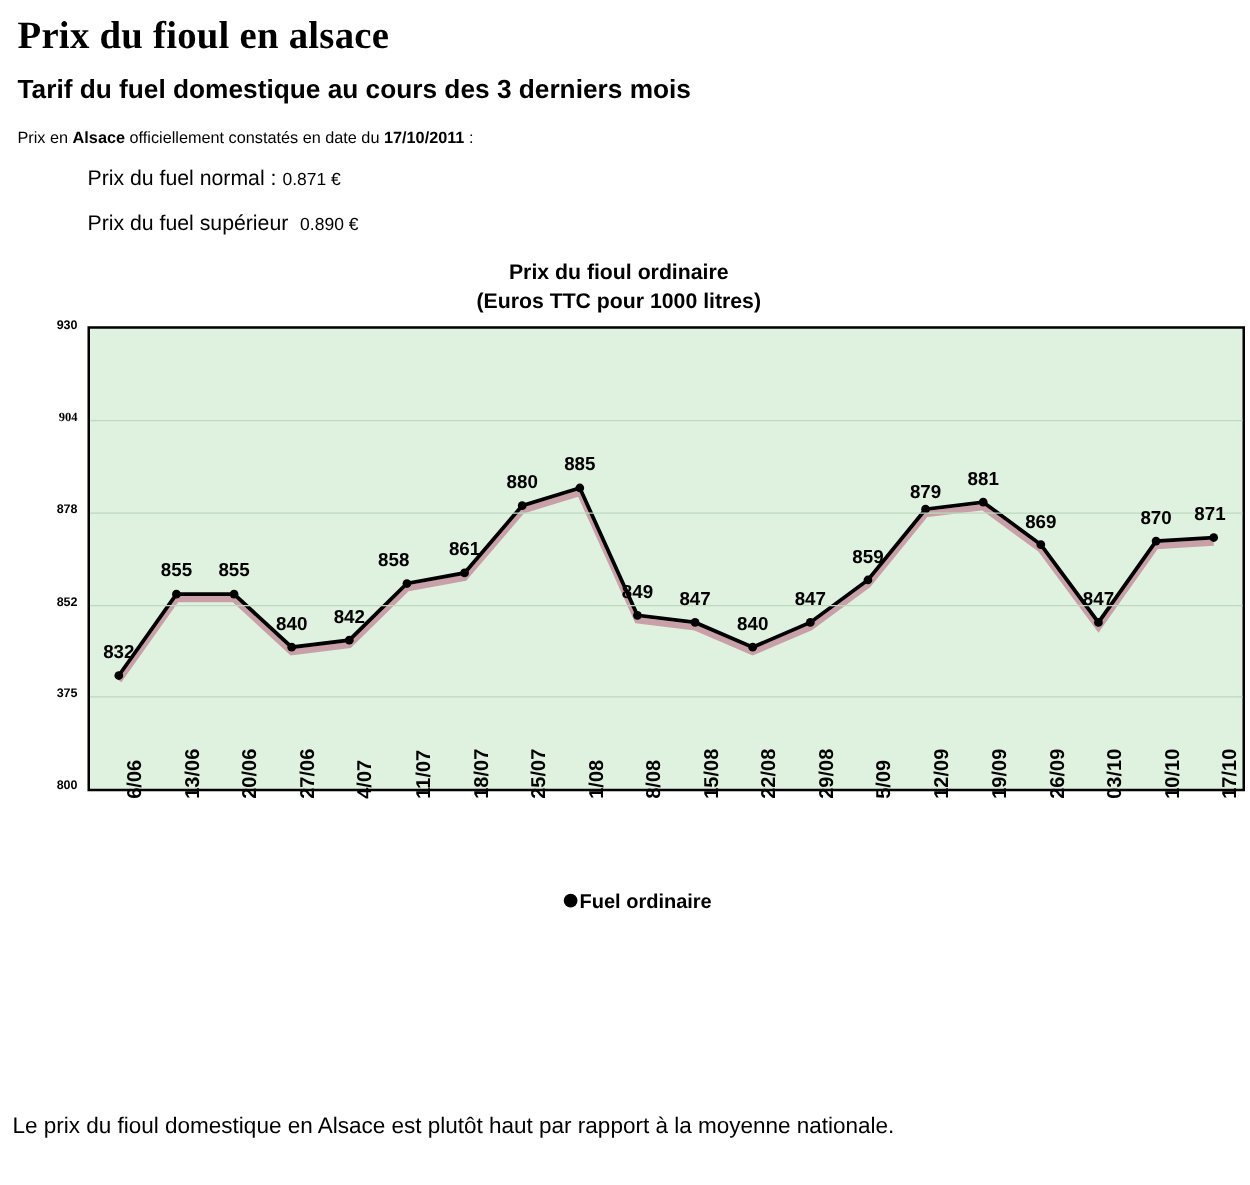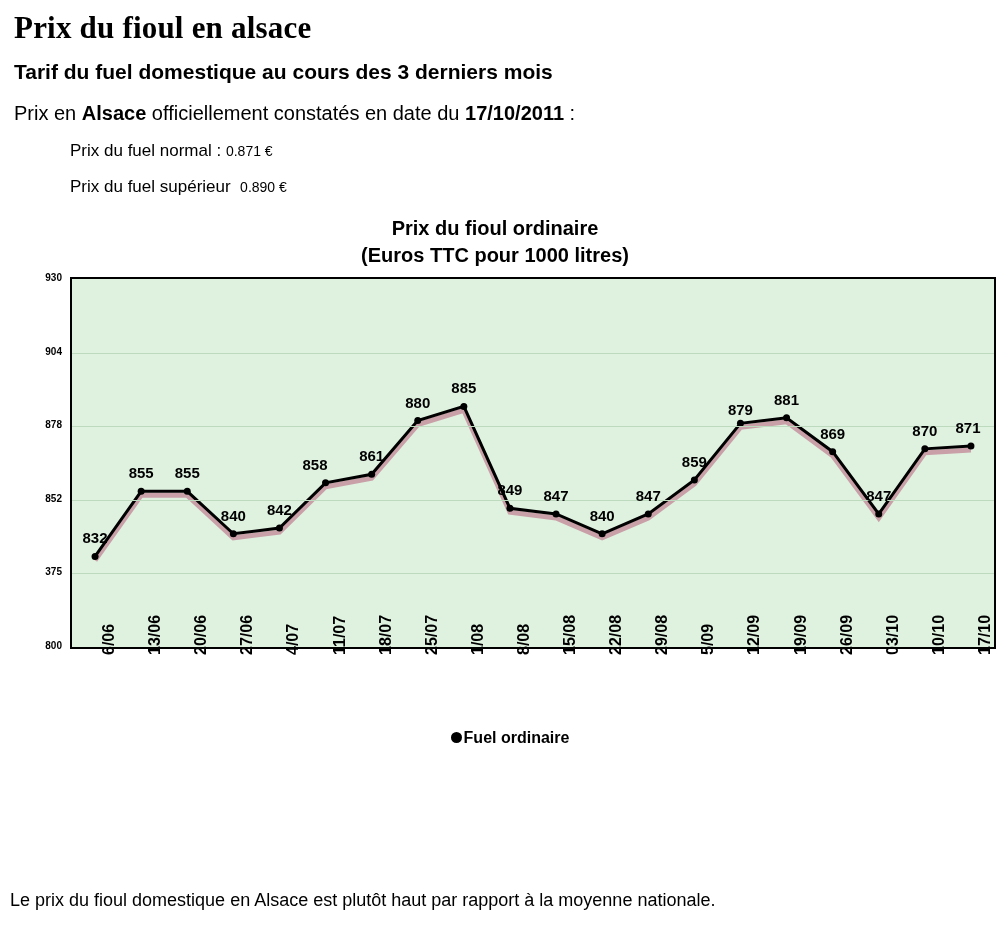--- a/index.html
+++ b/index.html
@@ -36,37 +36,37 @@
   }
   .para {
     font-size: 18px;
     margin: 16px 0 0 4px;
     text-align: justify;
     line-height: 1.35;
     max-width: 975px;
   }
   .para b { font-weight: 700; }
   .para-date {
-    font-size: 20px;
+    font-size: 13px;
     margin: 18px 0 0 4px;
   }
   .price-line {
     font-size: 17px;
     margin: 16px 0 0 60px;
   }
   .price-line .val { font-weight: 400; font-size: 14px; }
 
   
   .chart-block {
     margin-top: 18px;
     position: relative;
   }
   .chart-title {
     text-align: center;
-    font-size: 20px;
+    font-size: 17px;
     font-weight: 700;
     line-height: 1.35;
     margin-left: -10px;
   }
   .chart-area-wrap {
     position: relative;
     margin-top: 8px;
     height: 470px;
   }
   .plot {
@@ -192,21 +192,21 @@
       <div class="gridline" style="top: 294.4px;"></div>
           <div class="gridline" style="top: 220.8px;"></div>
           <div class="gridline" style="top: 147.2px;"></div>
           <div class="gridline" style="top: 73.6px;"></div>
         </div>
       <div id="yticks">
           <div class="ytick" style="top: 368px;">800</div>
           <div class="ytick" style="top: 294.4px;">375</div>
           <div class="ytick" style="top: 220.8px;">852</div>
           <div class="ytick" style="top: 147.2px;">878</div>
-          <div class="ytick" style="top: 73.6px;">904</div>
+          <div class="ytick" style="top: 73.6px; font-family: Liberation Serif, serif;">904</div>
           <div class="ytick" style="top: 0px;">930</div>
         </div>
       <div id="xticks">
           <div class="xtick" style="left: 90.05px; top: 378px;">6/06</div>
           <div class="xtick" style="left: 136.15px; top: 378px;">13/06</div>
           <div class="xtick" style="left: 182.25px; top: 378px;">20/06</div>
           <div class="xtick" style="left: 228.35px; top: 378px;">27/06</div>
           <div class="xtick" style="left: 274.45px; top: 378px;">4/07</div>
           <div class="xtick" style="left: 320.55px; top: 378px;">11/07</div>
           <div class="xtick" style="left: 366.65px; top: 378px;">18/07</div>

